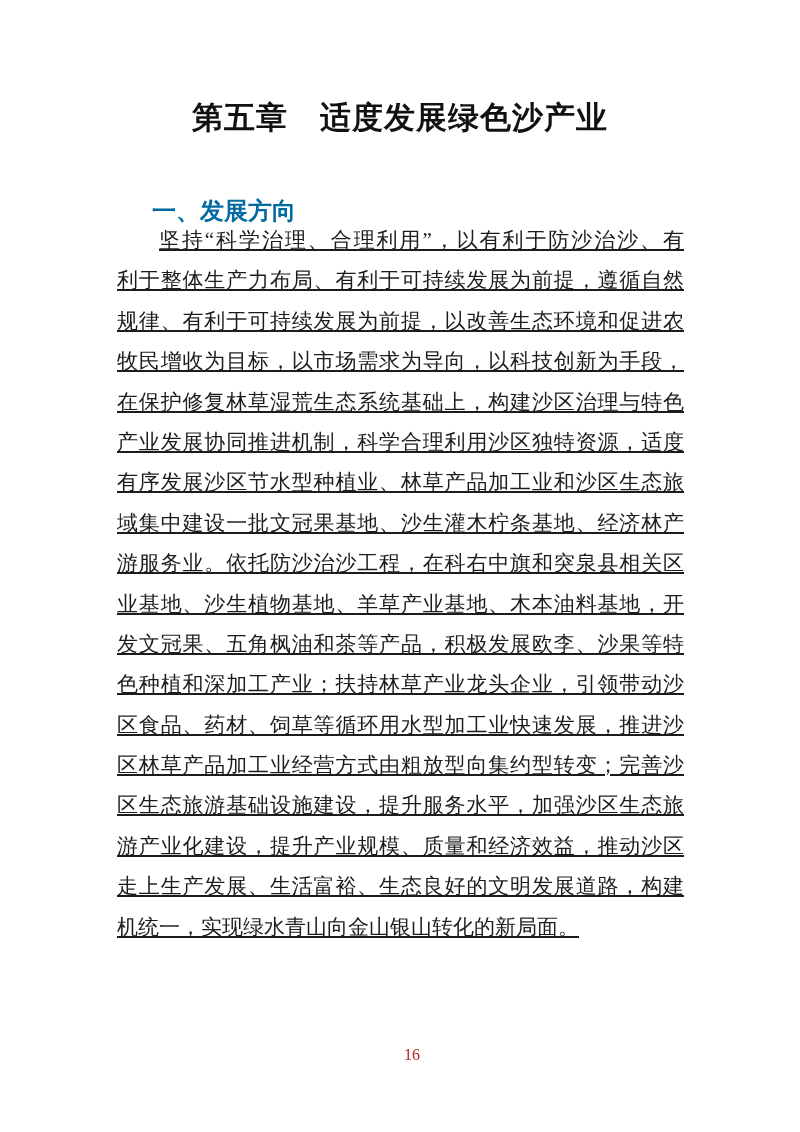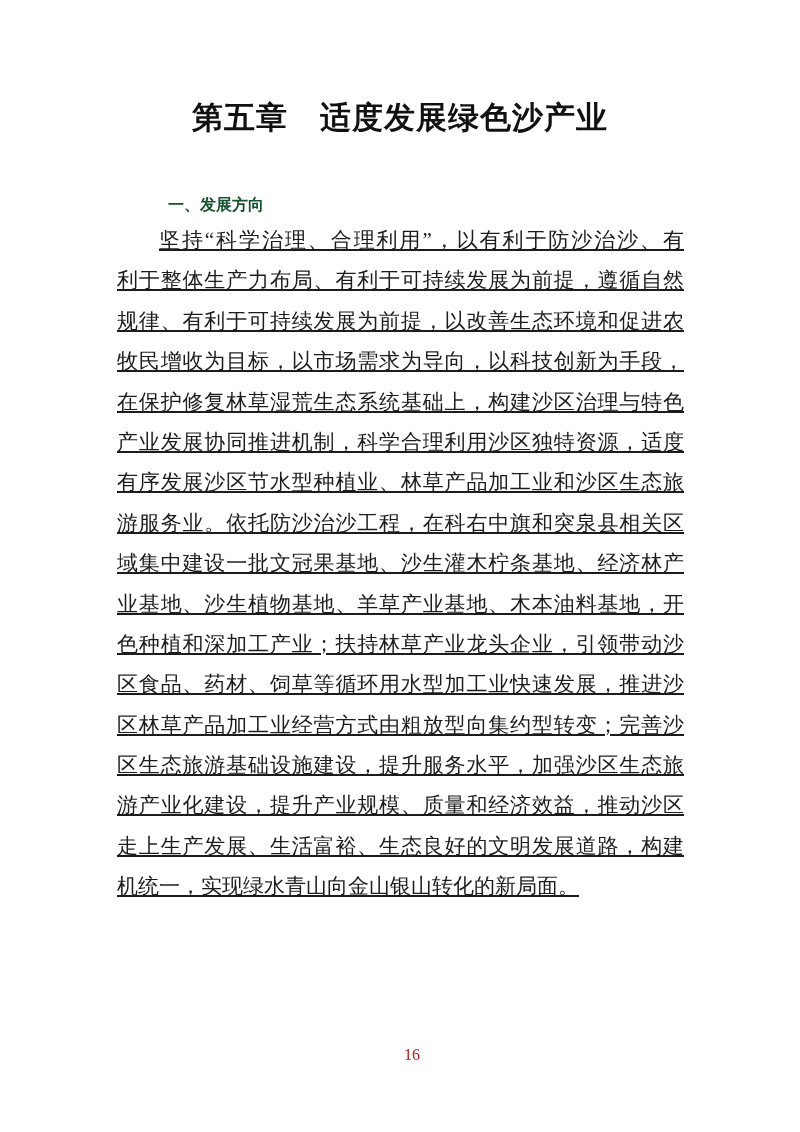--- a/index.html
+++ b/index.html
@@ -26,25 +26,25 @@
     font-family: "Liberation Sans", sans-serif;
     font-size: 31px;
     font-weight: 700;
     letter-spacing: 1px;
     color: #111111;
     white-space: pre;
   }
   .section-heading {
     position: absolute;
     top: 193px;
-    left: 168px;
+    left: 152px;
     font-family: "Liberation Sans", sans-serif;
-    font-size: 16px;
+    font-size: 24px;
     font-weight: 700;
-    color: #14532d;
+    color: #0369a1;
   }
   .body-paragraph {
     position: absolute;
     top: 218px;
     left: 117px;
     width: 567px;
     font-size: 21px;
     color: #1c1c1c;
   }
   .para-line {
@@ -81,23 +81,24 @@
   <div class="section-heading">一、发展方向</div>
 
   <div class="body-paragraph">
       <div class="para-line first">坚持“科学治理、合理利用”，以有利于防沙治沙、有</div>
       <div class="para-line">利于整体生产力布局、有利于可持续发展为前提，遵循自然</div>
       <div class="para-line">规律、有利于可持续发展为前提，以改善生态环境和促进农</div>
       <div class="para-line">牧民增收为目标，以市场需求为导向，以科技创新为手段，</div>
       <div class="para-line">在保护修复林草湿荒生态系统基础上，构建沙区治理与特色</div>
       <div class="para-line">产业发展协同推进机制，科学合理利用沙区独特资源，适度</div>
       <div class="para-line">有序发展沙区节水型种植业、林草产品加工业和沙区生态旅</div>
+      <div class="para-line">域集中建设一批文冠果基地、沙生灌木柠条基地、经济林产</div>
       <div class="para-line">游服务业。依托防沙治沙工程，在科右中旗和突泉县相关区</div>
-      <div class="para-line">域集中建设一批文冠果基地、沙生灌木柠条基地、经济林产</div>
       <div class="para-line">业基地、沙生植物基地、羊草产业基地、木本油料基地，开</div>
+      <div class="para-line">发文冠果、五角枫油和茶等产品，积极发展欧李、沙果等特</div>
       <div class="para-line">色种植和深加工产业；扶持林草产业龙头企业，引领带动沙</div>
       <div class="para-line">区食品、药材、饲草等循环用水型加工业快速发展，推进沙</div>
       <div class="para-line">区林草产品加工业经营方式由粗放型向集约型转变；完善沙</div>
       <div class="para-line">区生态旅游基础设施建设，提升服务水平，加强沙区生态旅</div>
       <div class="para-line">游产业化建设，提升产业规模、质量和经济效益，推动沙区</div>
       <div class="para-line">走上生产发展、生活富裕、生态良好的文明发展道路，构建</div>
       <div class="para-line last">机统一，实现绿水青山向金山银山转化的新局面。</div>
     </div>
 
   <div class="page-number">16</div>

